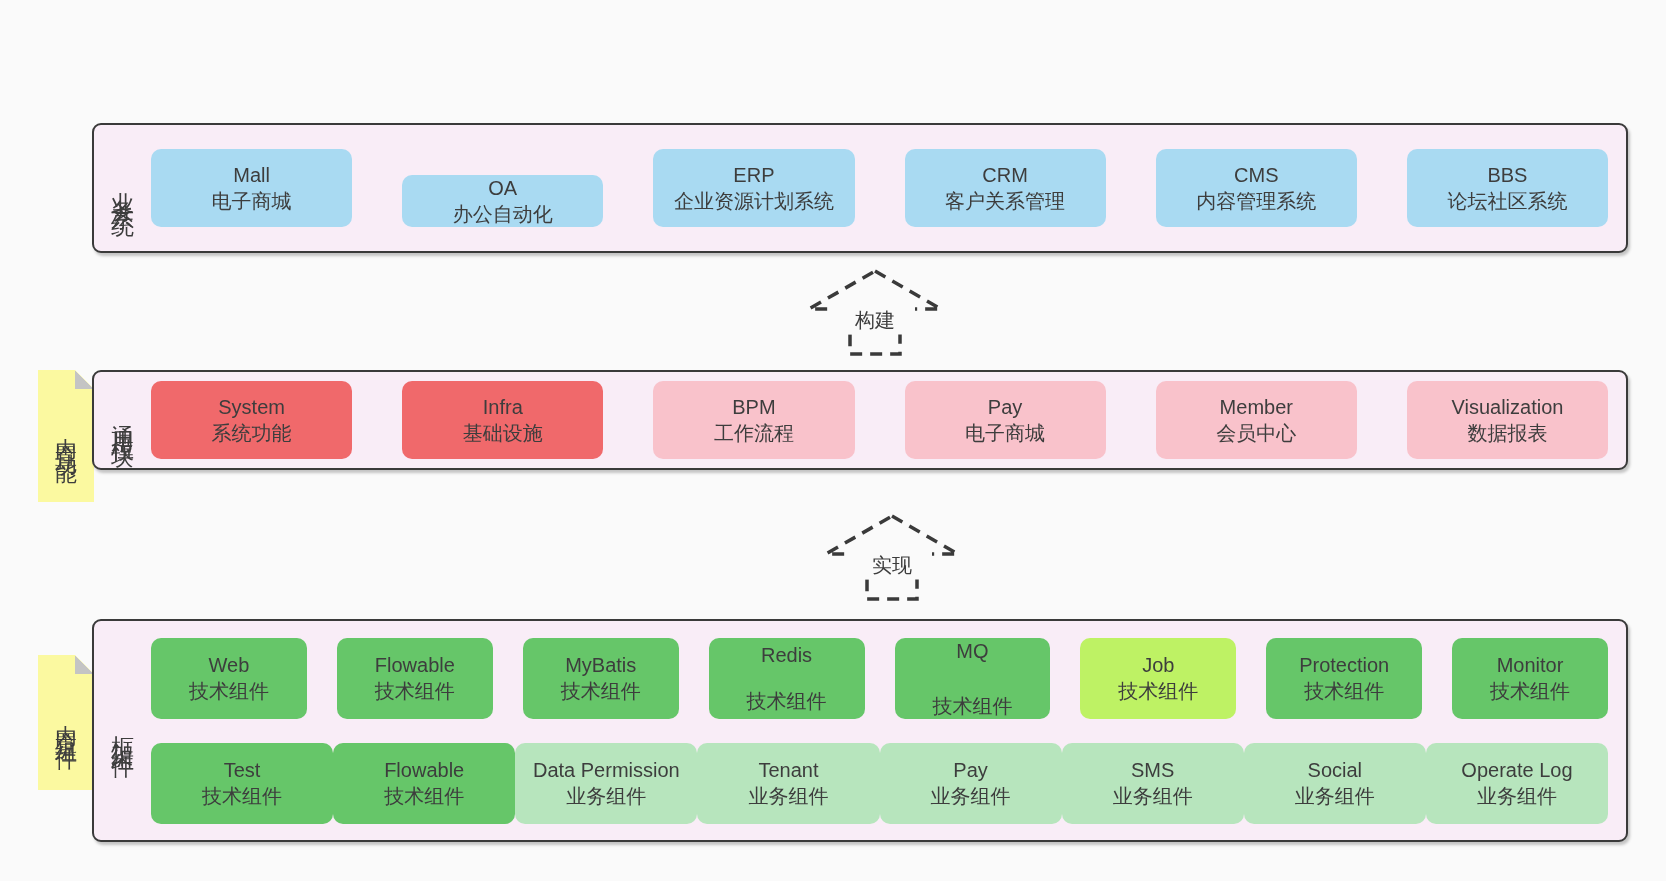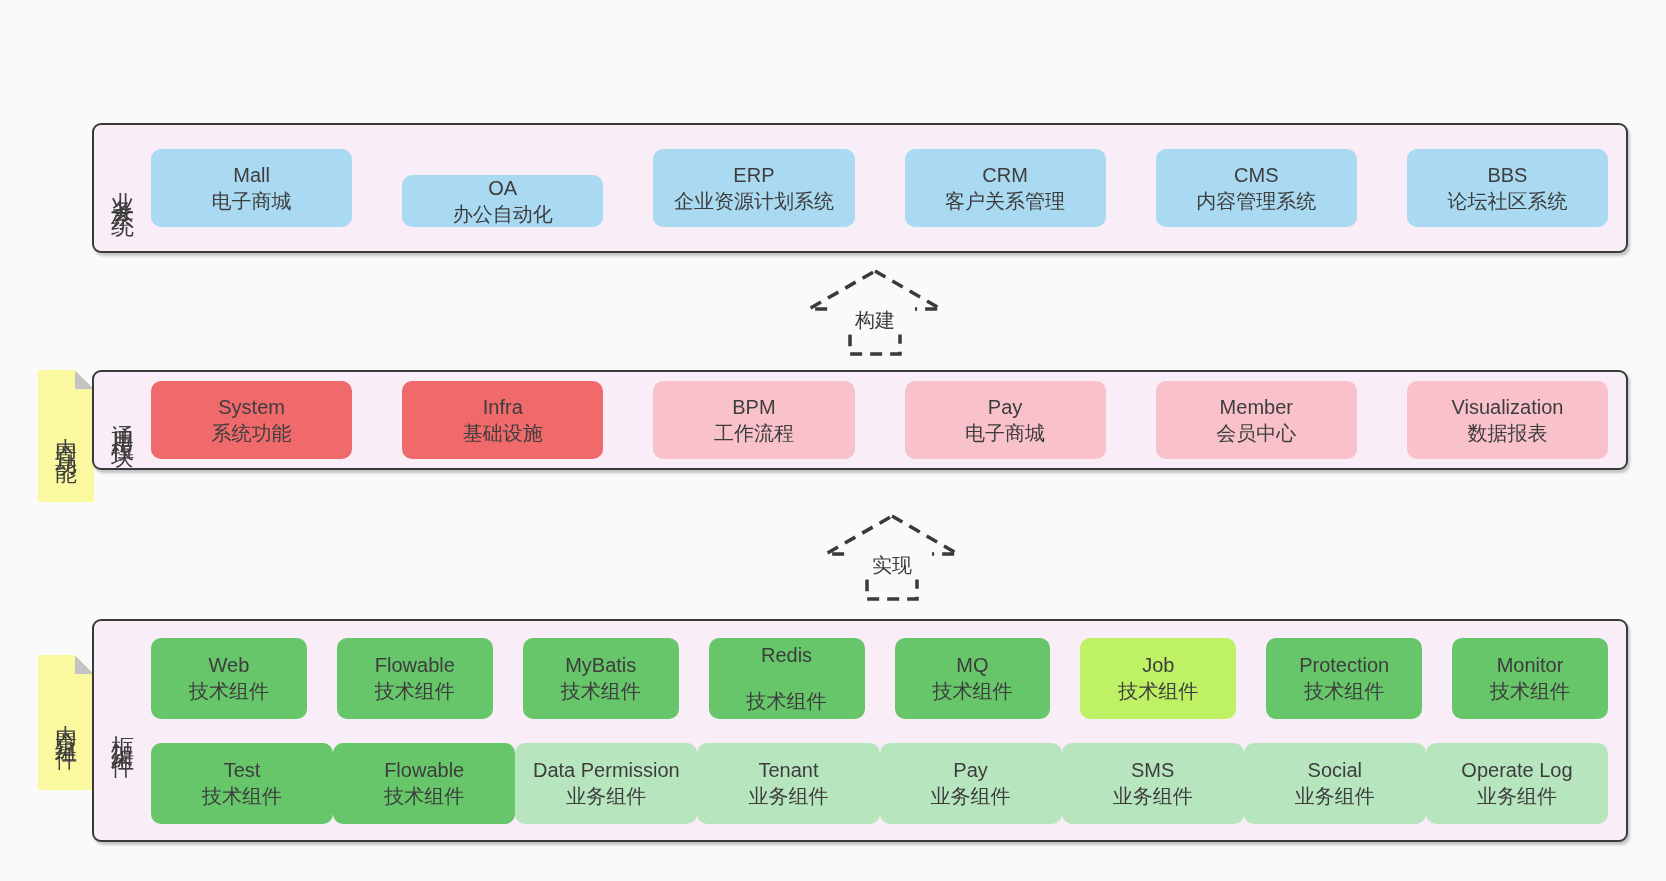--- a/index.html
+++ b/index.html
@@ -219,21 +219,21 @@
             <div>技术组件</div>
           </div>
           <div class="box" style="background: rgb(102, 198, 105);">
             <div>MyBatis</div>
             <div>技术组件</div>
           </div>
           <div class="box" style="background: rgb(102, 198, 105); gap: 20px;">
             <div>Redis</div>
             <div>技术组件</div>
           </div>
-          <div class="box" style="background: rgb(102, 198, 105);">
+          <div class="box" style="background: rgb(102, 198, 105); justify-content: space-between;">
             <div>MQ</div>
             <div>技术组件</div>
           </div>
           <div class="box" style="background: #bef264;">
             <div>Job</div>
             <div>技术组件</div>
           </div>
           <div class="box" style="background: rgb(102, 198, 105);">
             <div>Protection</div>
             <div>技术组件</div>

